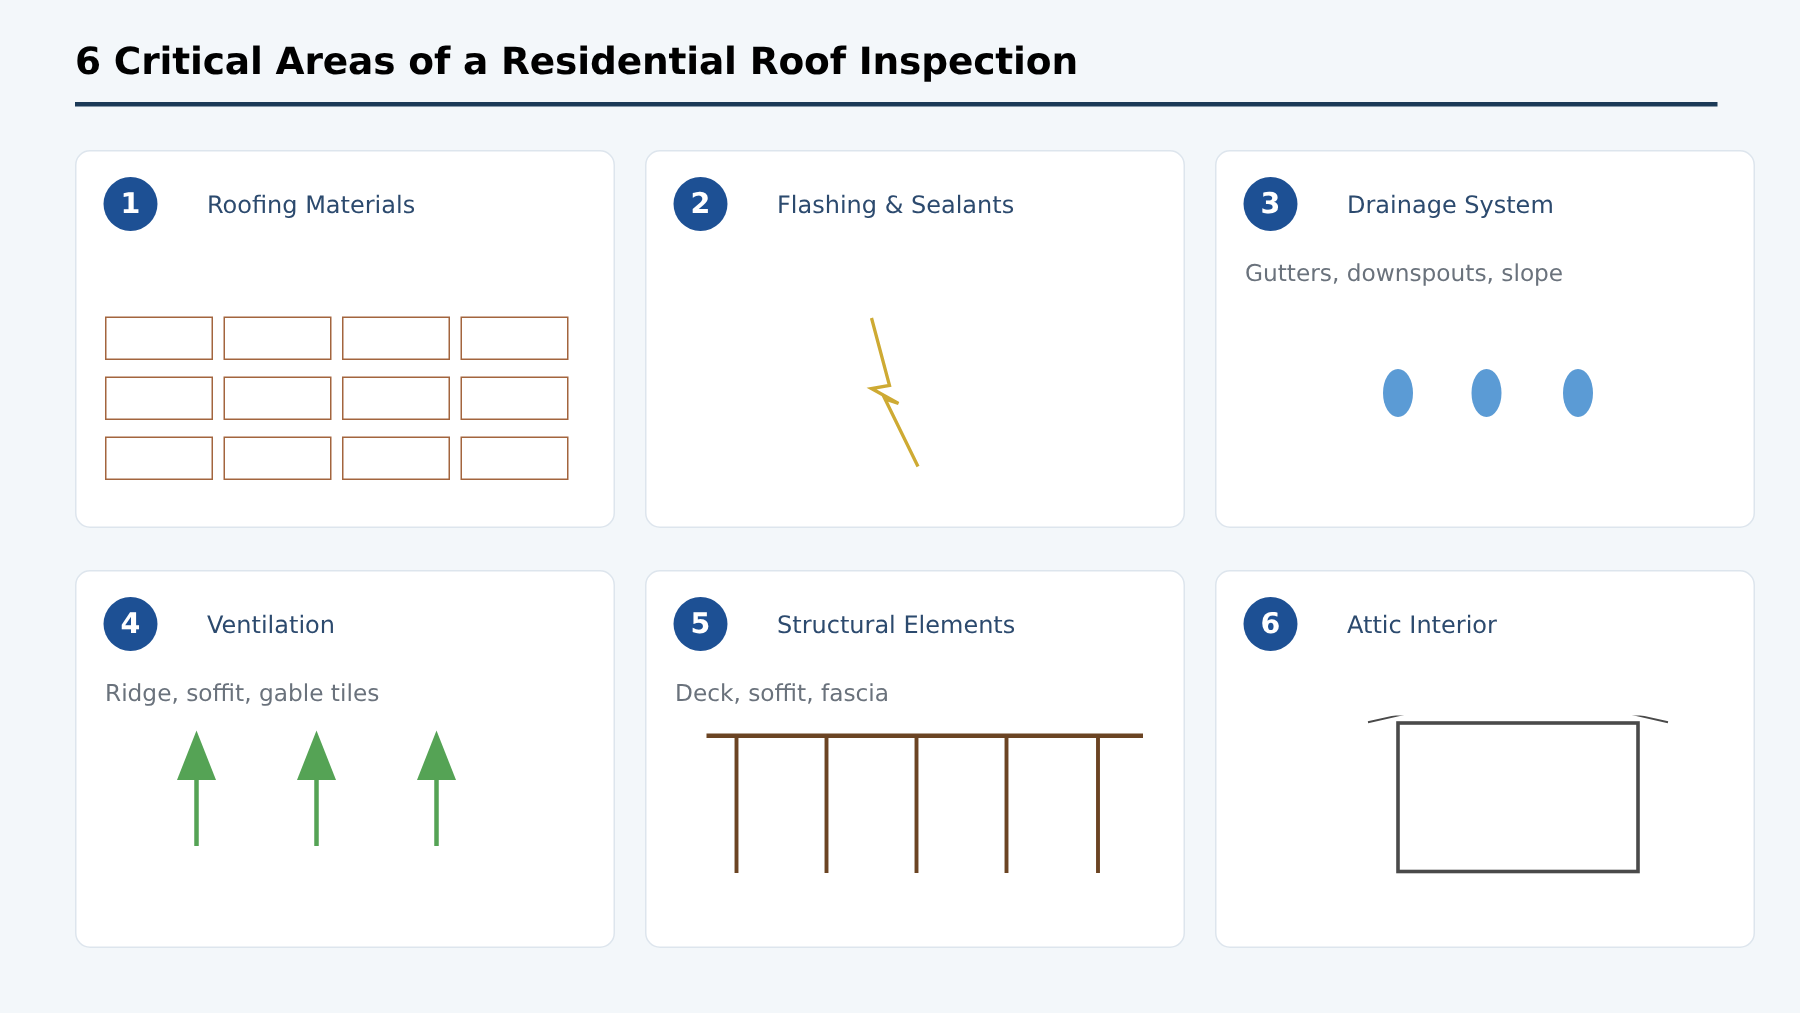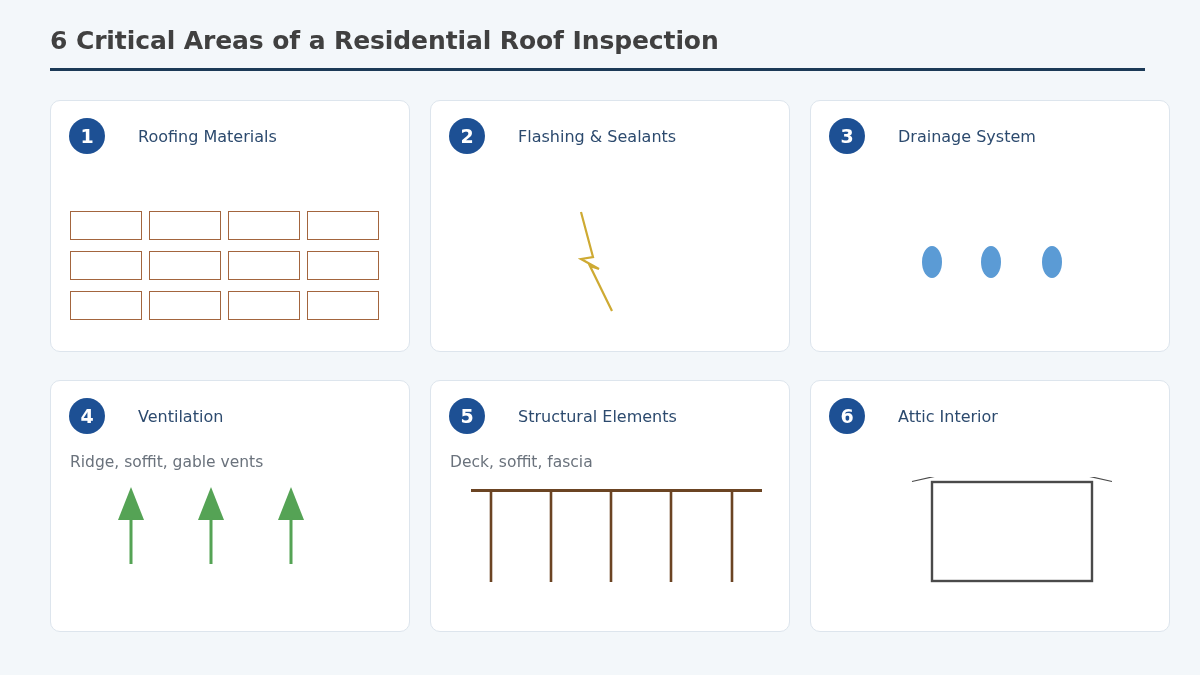--- a/index.html
+++ b/index.html
@@ -19,21 +19,21 @@
   
   #page-header {
     position: absolute;
     left: 50px;
     top: 24px;
     width: 1100px;
   }
   #page-title {
     font-size: 25px;
     font-weight: bold;
-    color: #404040;
+    color: #000000;
     letter-spacing: -0.1px;
     line-height: 34px;
     white-space: nowrap;
   }
   #title-rule {
     margin-top: 10px;
     width: 1095px;
     height: 3px;
     background: #1b3a57;
   }
@@ -176,33 +176,34 @@
         <polyline points="150,15 162,60 150,62 168,72 159,69 181,114" fill="none" stroke="#ceaa33" stroke-width="2.2" stroke-linejoin="miter" stroke-linecap="butt"></polyline>
       </svg>
     </div>
   </div>
 
   <div class="card">
     <div class="card-head">
       <div class="badge">3</div>
       <div class="card-title">Drainage System</div>
     </div>
+    <div class="card-sub">Gutters, downspouts, slope</div>
     <div class="droplets">
       <div class="droplet" style="left:111px;"></div>
       <div class="droplet" style="left:170px;"></div>
       <div class="droplet" style="left:231px;"></div>
     </div>
   </div>
 
   <div class="card">
     <div class="card-head">
       <div class="badge">4</div>
       <div class="card-title">Ventilation</div>
     </div>
-    <div class="card-sub">Ridge, soffit, gable vents</div>
+    <div class="card-sub">Ridge, soffit, gable tiles</div>
     <div class="card-art">
       <svg width="360" height="150" viewBox="0 0 360 150">
         <g fill="#55a355" stroke="#55a355">
           <g>
             <polygon points="80,10 93,43 67,43" stroke="none"></polygon>
             <rect x="78.5" y="41" width="3" height="46" stroke="none"></rect>
           </g>
           <g>
             <polygon points="160,10 173,43 147,43" stroke="none"></polygon>
             <rect x="158.5" y="41" width="3" height="46" stroke="none"></rect>

